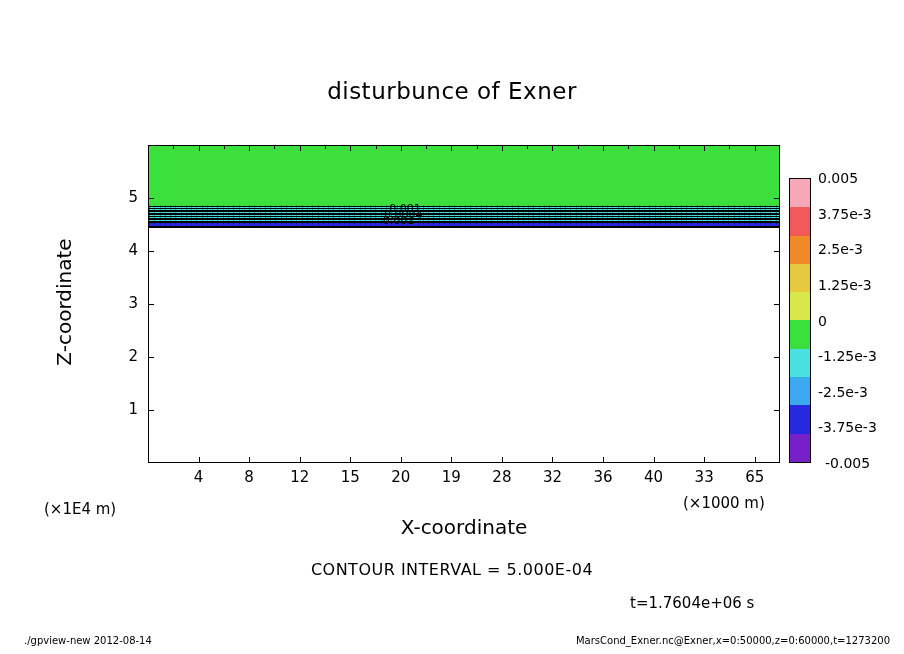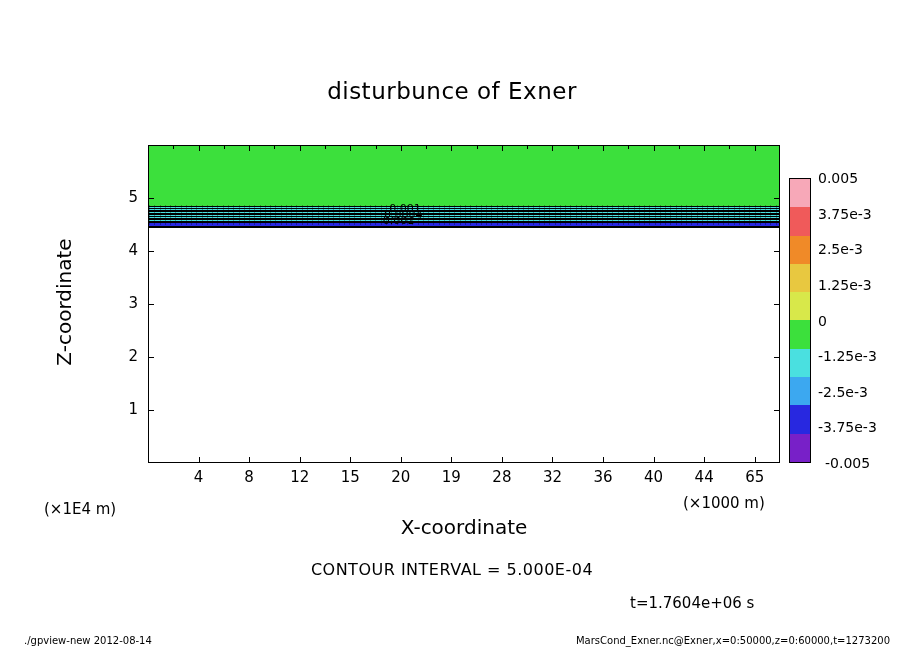--- a/index.html
+++ b/index.html
@@ -310,21 +310,21 @@
     <div class="xtick abs" style="left: 552.48px; top: 145px;"></div>
     <div class="xlabel abs" style="left: 532.48px; top: 468px;">32</div>
     <div class="xtick abs" style="left: 603.04px; top: 457px;"></div>
     <div class="xtick abs" style="left: 603.04px; top: 145px;"></div>
     <div class="xlabel abs" style="left: 583.04px; top: 468px;">36</div>
     <div class="xtick abs" style="left: 653.6px; top: 457px;"></div>
     <div class="xtick abs" style="left: 653.6px; top: 145px;"></div>
     <div class="xlabel abs" style="left: 633.6px; top: 468px;">40</div>
     <div class="xtick abs" style="left: 704.16px; top: 457px;"></div>
     <div class="xtick abs" style="left: 704.16px; top: 145px;"></div>
-    <div class="xlabel abs" style="left: 684.16px; top: 468px;">44</div>
+    <div class="xlabel abs" style="left: 684.16px; top: 468px;">33</div>
     <div class="xtick abs" style="left: 754.72px; top: 457px;"></div>
     <div class="xtick abs" style="left: 754.72px; top: 145px;"></div>
     <div class="xlabel abs" style="left: 734.72px; top: 468px;">65</div>
     <div class="xtick abs" style="left: 173.28px; top: 145px; height: 4px;"></div>
     <div class="xtick abs" style="left: 198.56px; top: 145px; height: 4px;"></div>
     <div class="xtick abs" style="left: 223.84px; top: 145px; height: 4px;"></div>
     <div class="xtick abs" style="left: 249.12px; top: 145px; height: 4px;"></div>
     <div class="xtick abs" style="left: 274.4px; top: 145px; height: 4px;"></div>
     <div class="xtick abs" style="left: 299.68px; top: 145px; height: 4px;"></div>
     <div class="xtick abs" style="left: 324.96px; top: 145px; height: 4px;"></div>

